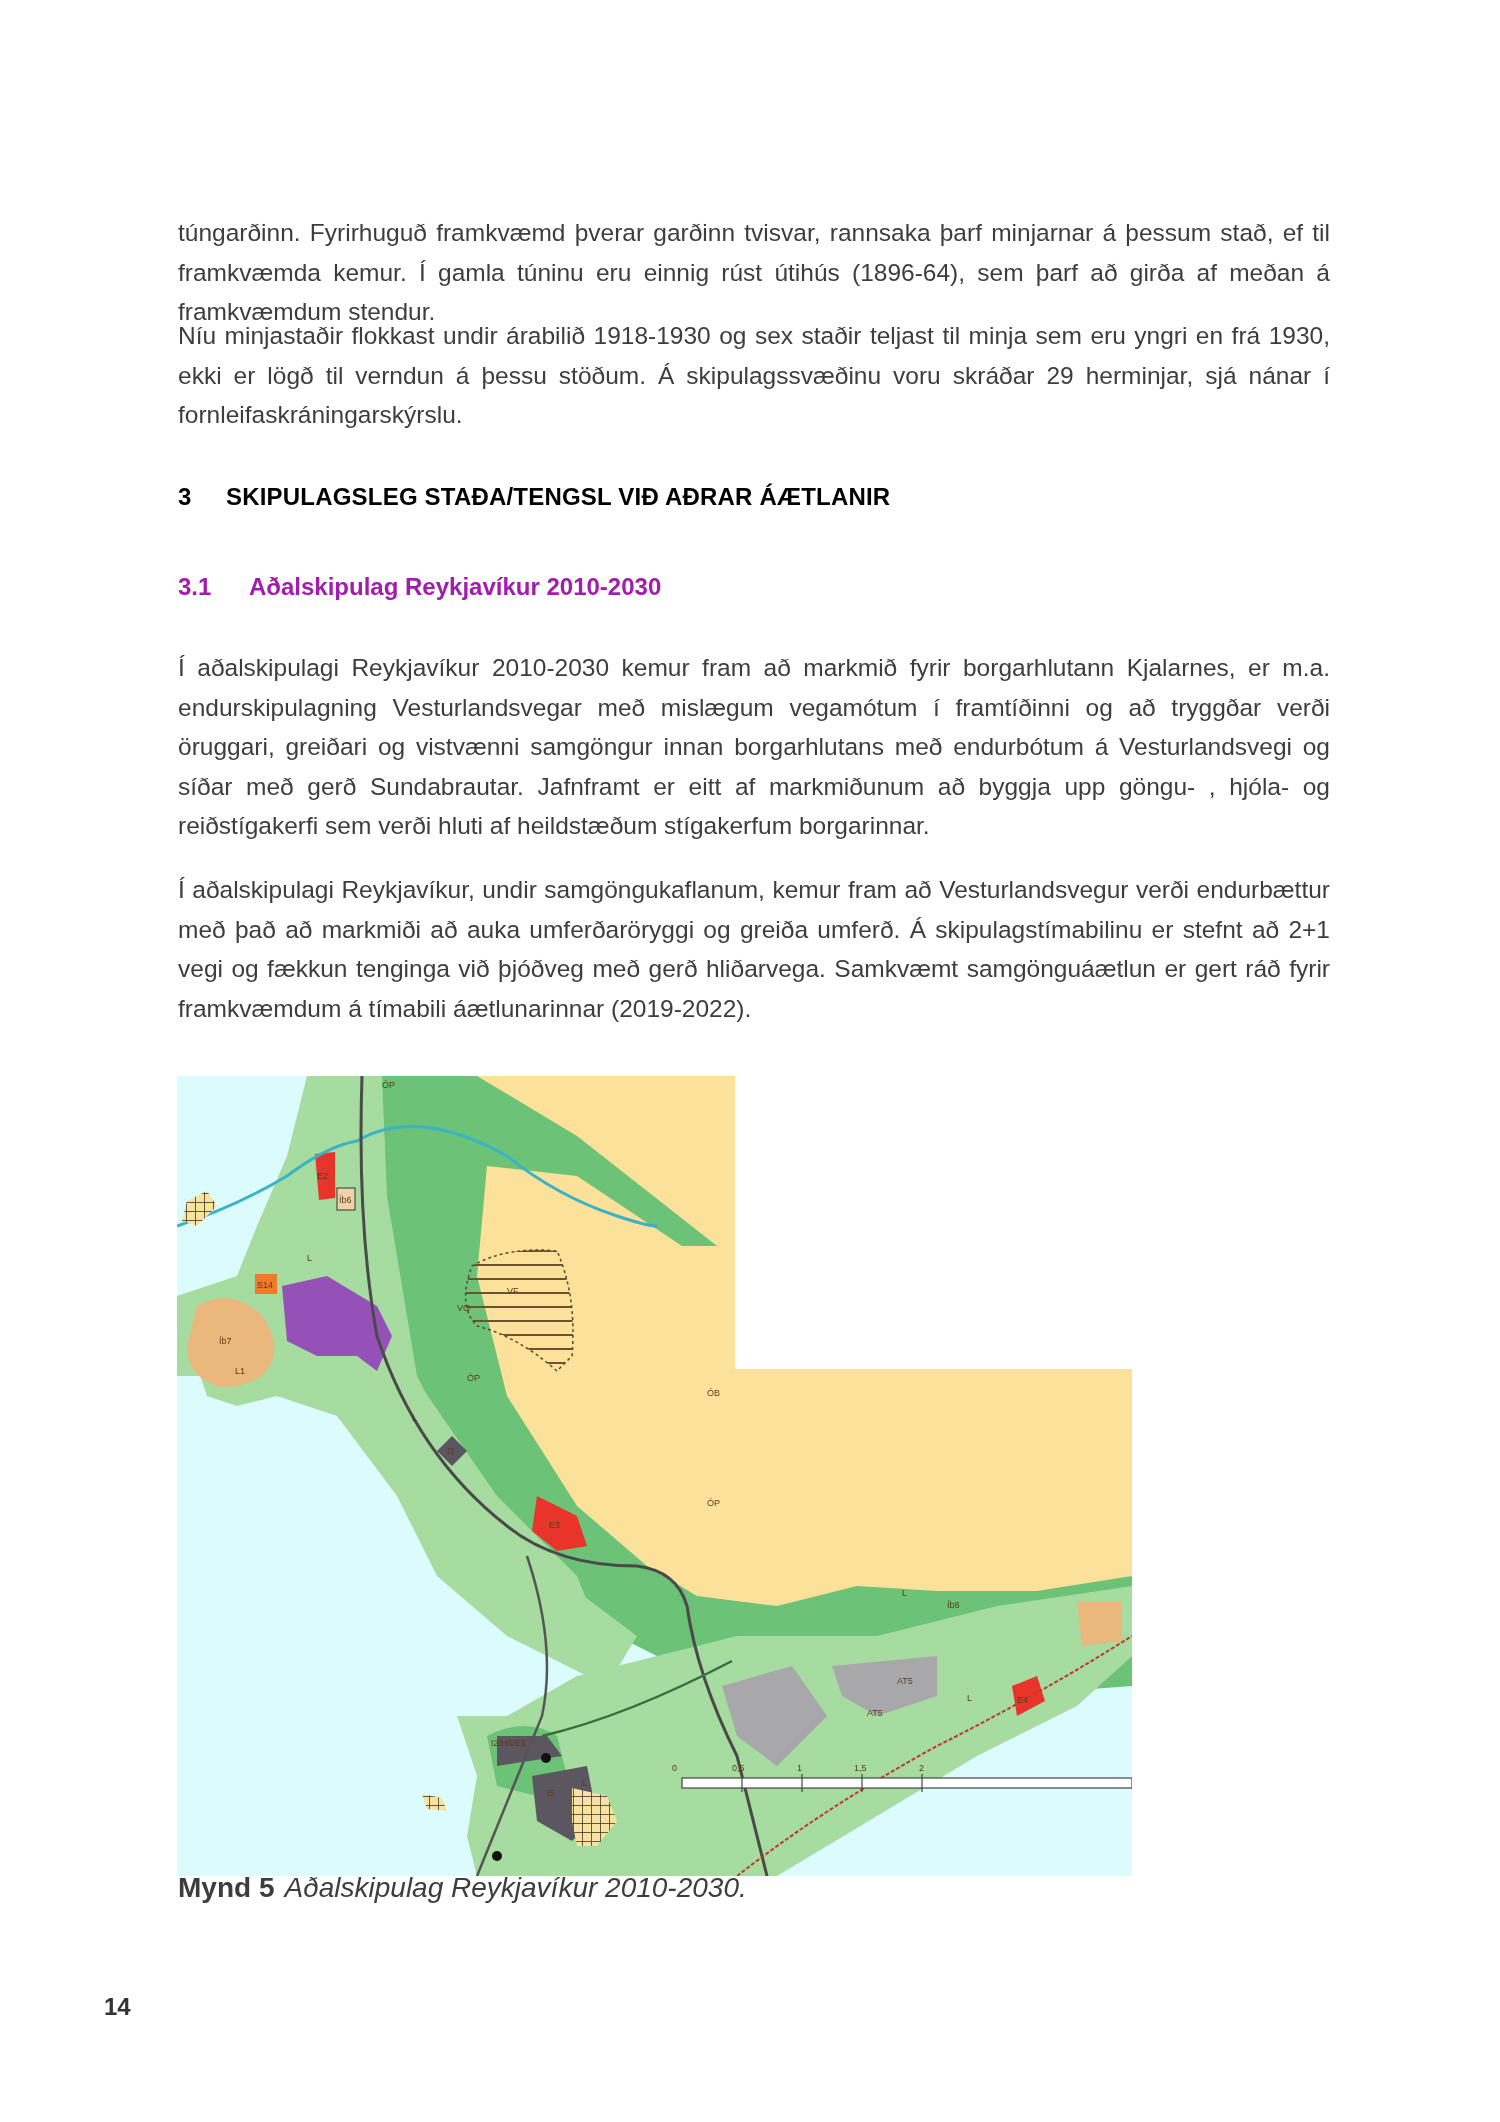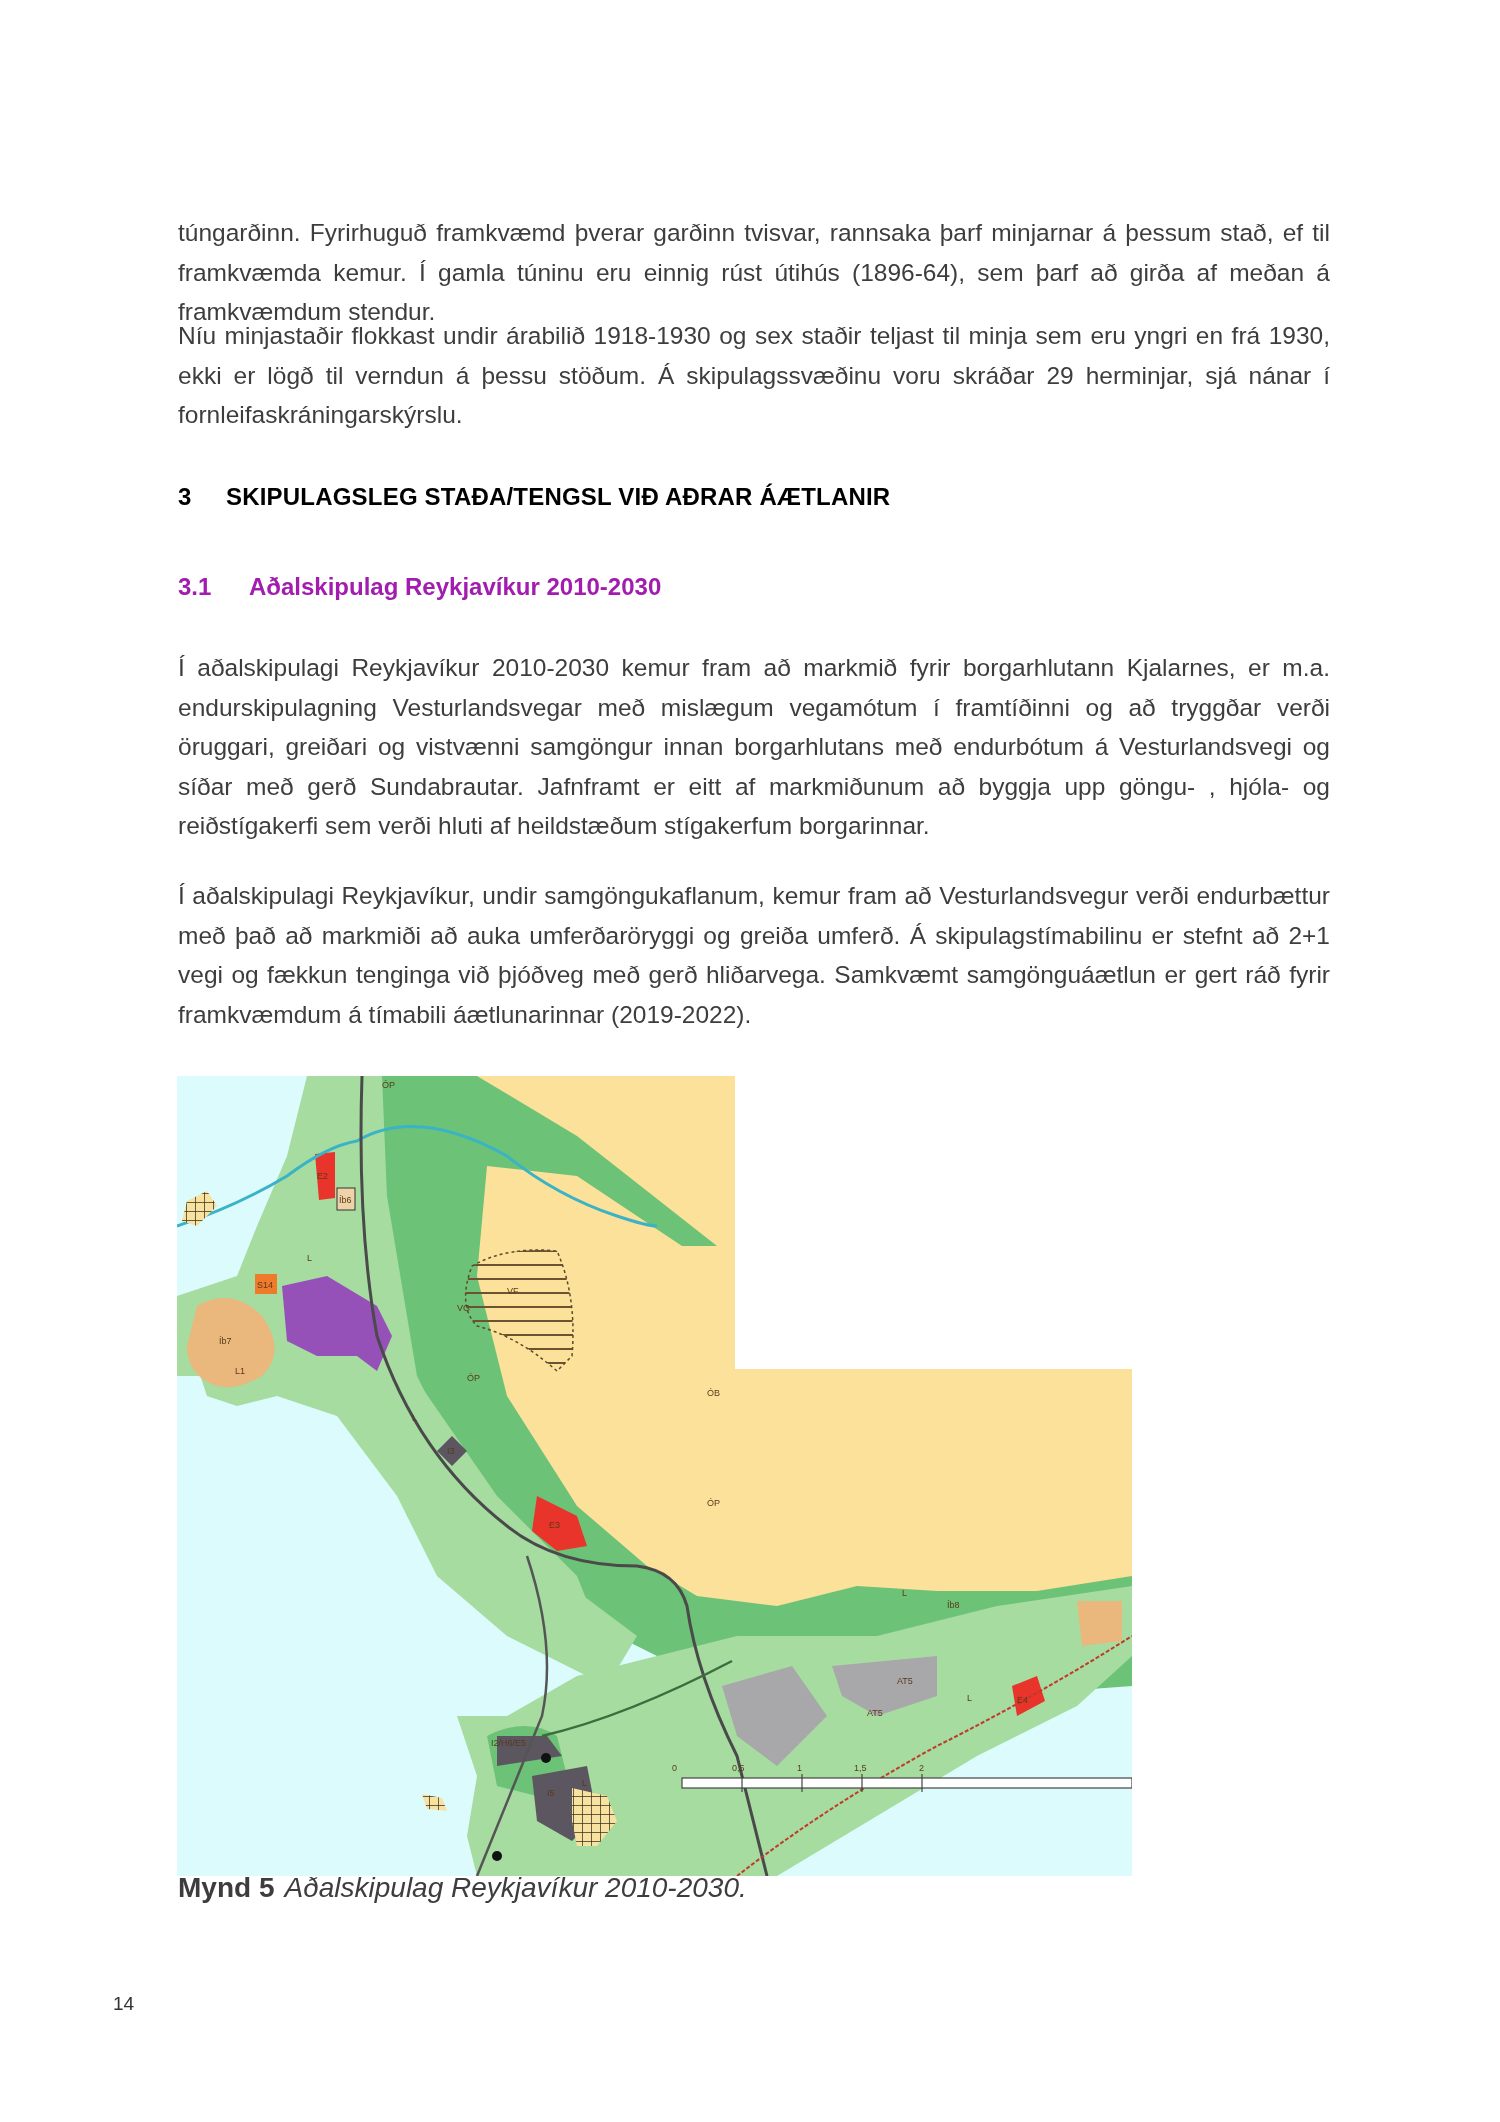--- a/index.html
+++ b/index.html
@@ -10,39 +10,39 @@
   .h1 { position:absolute; left:178px; top:483px; font-size:24px; font-weight:bold; color:#000000;
         letter-spacing:0.2px; margin:0; white-space:nowrap; }
   .h1 .num { display:inline-block; width:48px; }
   .h2 { position:absolute; left:178px; top:573px; font-size:24px; font-weight:bold; color:#a21caf;
         margin:0; white-space:nowrap; }
   .h2 .num { display:inline-block; width:71px; }
   .map { position:absolute; left:177px; top:1076px; width:955px; height:800px; }
   .caption { position:absolute; left:178px; top:1872px; font-size:28px; color:#3d3d3d; white-space:nowrap; }
   .caption .lbl { font-weight:bold; margin-right:10px; }
   .caption .txt { font-style:italic; }
-  .page-no { position:absolute; left:113px; top:1993px; font-size:19px; font-weight:normal; color:#333; }
+  .page-no { position:absolute; left:104px; top:1993px; font-size:24px; font-weight:bold; color:#333; }
   .maplabel { font-family:"Liberation Sans", sans-serif; font-size:9px; fill:#5a3a1a; }
 </style>
 </head>
 <body>
 
 <p class="para" style="top:177px;margin-top:36px;">túngarðinn. Fyrirhuguð framkvæmd þverar garðinn tvisvar, rannsaka þarf minjarnar á þessum stað, ef til framkvæmda kemur. Í gamla túninu eru einnig rúst útihús (1896-64), sem þarf að girða af meðan á framkvæmdum stendur.</p>
 <p class="para" style="top:316px;">Níu minjastaðir flokkast undir árabilið 1918-1930 og sex staðir teljast til minja sem eru yngri en frá 1930, ekki er lögð til verndun á þessu stöðum. Á skipulagssvæðinu voru skráðar 29 herminjar, sjá nánar í fornleifaskráningarskýrslu.</p>
 
 <h1 class="h1">
   <span class="num">3</span><span>SKIPULAGSLEG STAÐA/TENGSL VIÐ AÐRAR ÁÆTLANIR</span>
 </h1>
 
 <h2 class="h2">
   <span class="num">3.1</span><span>Aðalskipulag Reykjavíkur 2010-2030</span>
 </h2>
 
 <p class="para" style="top:648px;">Í aðalskipulagi Reykjavíkur 2010-2030 kemur fram að markmið fyrir borgarhlutann Kjalarnes, er m.a. endurskipulagning Vesturlandsvegar með mislægum vegamótum í framtíðinni og að tryggðar verði öruggari, greiðari og vistvænni samgöngur innan borgarhlutans með endurbótum á Vesturlandsvegi og síðar með gerð Sundabrautar. Jafnframt er eitt af markmiðunum að byggja upp göngu- , hjóla- og reiðstígakerfi sem verði hluti af heildstæðum stígakerfum borgarinnar.</p>
-<p class="para" style="top:870px;margin-top:6px;">Í aðalskipulagi Reykjavíkur, undir samgöngukaflanum, kemur fram að Vesturlandsvegur verði endurbættur með það að markmiði að auka umferðaröryggi og greiða umferð. Á skipulagstímabilinu er stefnt að 2+1 vegi og fækkun tenginga við þjóðveg með gerð hliðarvega. Samkvæmt samgönguáætlun er gert ráð fyrir framkvæmdum á tímabili áætlunarinnar (2019-2022).</p>
+<p class="para" style="top:870px;">Í aðalskipulagi Reykjavíkur, undir samgöngukaflanum, kemur fram að Vesturlandsvegur verði endurbættur með það að markmiði að auka umferðaröryggi og greiða umferð. Á skipulagstímabilinu er stefnt að 2+1 vegi og fækkun tenginga við þjóðveg með gerð hliðarvega. Samkvæmt samgönguáætlun er gert ráð fyrir framkvæmdum á tímabili áætlunarinnar (2019-2022).</p>
 
 <div class="map">
   <svg width="955" height="800" viewBox="0 0 955 800" xmlns="http://www.w3.org/2000/svg">
     <defs>
       <pattern id="hatch" width="10" height="14" patternUnits="userSpaceOnUse">
         <line x1="0" y1="7" x2="10" y2="7" stroke="#6b5230" stroke-width="2"></line>
       </pattern>
       <pattern id="grid" width="9" height="9" patternUnits="userSpaceOnUse">
         <rect width="9" height="9" fill="#f8e2a0"></rect>
         <path d="M0 0H9M0 0V9" stroke="#3a2f20" stroke-width="1.5"></path>

